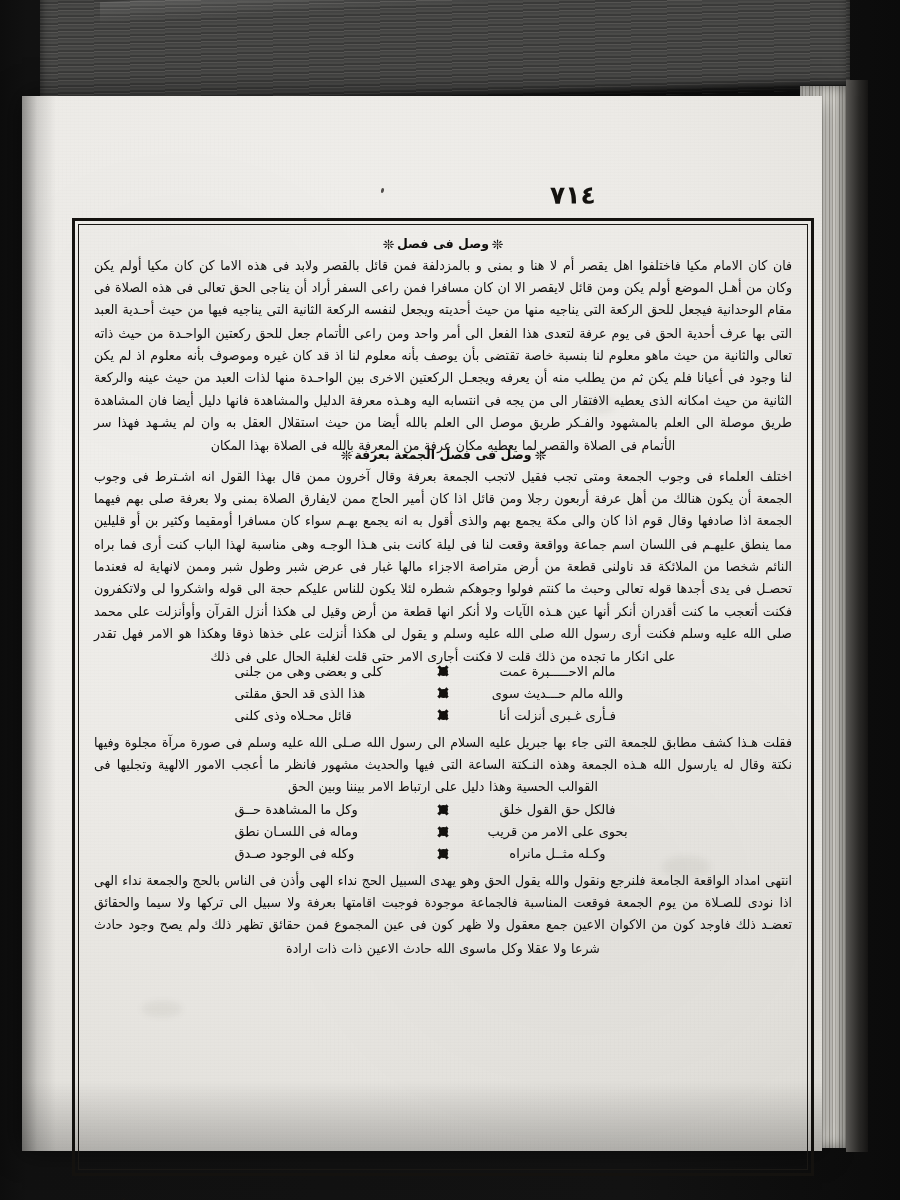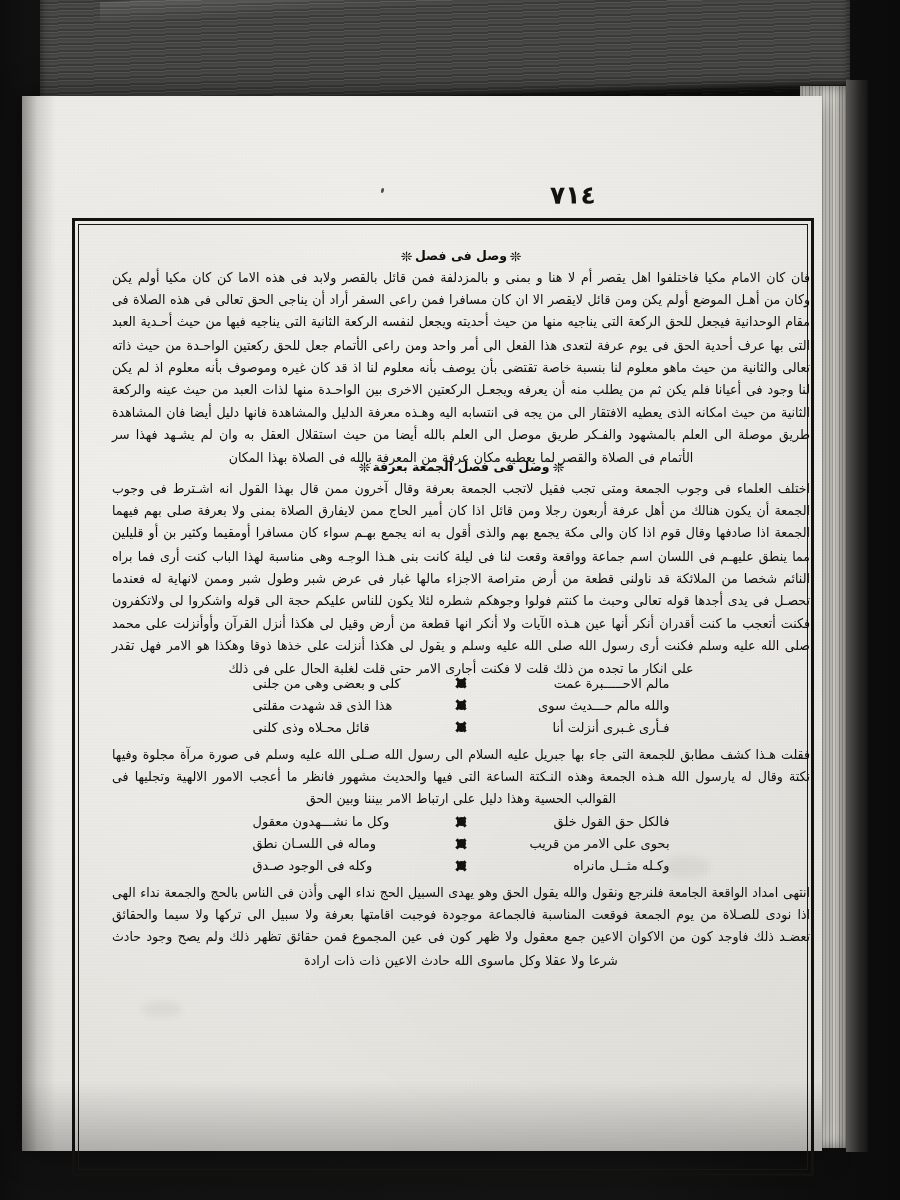--- a/index.html
+++ b/index.html
@@ -160,25 +160,25 @@
     width: 3px; height: 5px;
     background: #2a2724;
     border-radius: 50%;
     transform: rotate(14deg);
     opacity:.8;
   }
 
   
   .textblock {
     position: absolute;
-    left: 76px;
+    left: 58px;
     top: 128px;
     width: 726px;
     height: 946px;
-    padding: 22px 14px 4px 14px;
+    padding: 10px 14px 4px 14px;
     box-sizing: border-box;
     direction: rtl;
     color: #100e0c;
     font-family: "DejaVu Sans", sans-serif;
     overflow: hidden;
   }
 
   .heading {
     text-align: center;
     font-size: 12.5px;
@@ -220,21 +220,21 @@
     font-size: 13px;
     line-height: 22px;
     letter-spacing: -0.2px;
     white-space: nowrap;
   }
   .hemi {
     display: inline-block;
     min-width: 188px;
     text-align: center;
   }
-  .hemi.right { text-align: right; }
+  .hemi.right { text-align: center; }
   .hemi.left  { text-align: left; }
   .rosette {
     display: inline-block;
     width: 9px; height: 9px;
     margin: 0 16px;
     background: #14120f;
     border-radius: 50%;
     position: relative;
     flex: 0 0 auto;
   }
@@ -300,34 +300,34 @@
         <p class="para">اختلف العلماء فى وجوب الجمعة ومتى تجب فقيل لاتجب الجمعة بعرفة وقال آخرون ممن قال بهذا القول انه اشـترط فى وجوب الجمعة أن يكون هنالك من أهل عرفة أربعون رجلا ومن قائل اذا كان أمير الحاج ممن لايفارق الصلاة بمنى ولا بعرفة صلى بهم فيهما الجمعة اذا صادفها وقال قوم اذا كان والى مكة يجمع بهم والذى أقول به انه يجمع بهـم سواء كان مسافرا أومقيما وكثير بن أو قليلين مما ينطق عليهـم فى اللسان اسم جماعة وواقعة وقعت لنا فى ليلة كانت بنى هـذا الوجـه وهى مناسبة لهذا الباب كنت أرى فما براه النائم شخصا من الملائكة قد ناولنى قطعة من أرض متراصة الاجزاء مالها غبار فى عرض شبر وطول شبر وممن لانهاية له فعندما تحصـل فى يدى أجدها قوله تعالى وحبث ما كنتم فولوا وجوهكم شطره لئلا يكون للناس عليكم حجة الى قوله واشكروا لى ولاتكفرون فكنت أتعجب ما كنت أقدران أنكر أنها عين هـذه الآيات ولا أنكر انها قطعة من أرض وقيل لى هكذا أنزل القرآن وأوأنزلت على محمد صلى الله عليه وسلم فكنت أرى رسول الله صلى الله عليه وسلم و يقول لى هكذا أنزلت على خذها ذوقا وهكذا هو الامر فهل تقدر على انكار ما تجده من ذلك قلت لا فكنت أجارى الامر حتى قلت لغلبة الحال على فى ذلك</p>
         <div class="verse">
           <div class="verse-line">
             <span class="hemi right">مالم الاحـــــبرة عمت</span>
             <span class="rosette"></span>
             <span class="hemi left">كلى و بعضى وهى من جلنى</span>
           </div>
           <div class="verse-line">
             <span class="hemi right">والله مالم حـــديث سوى</span>
             <span class="rosette"></span>
-            <span class="hemi left">هذا الذى قد شهدت مقلتى</span>
+            <span class="hemi left">هذا الذى قد الحق مقلتى</span>
           </div>
           <div class="verse-line">
             <span class="hemi right">فـأرى غـبرى أنزلت أنا</span>
             <span class="rosette"></span>
             <span class="hemi left">قائل محـلاه وذى كلنى</span>
           </div>
         </div>
         <p class="para">فقلت هـذا كشف مطابق للجمعة التى جاء بها جبريل عليه السلام الى رسول الله صـلى الله عليه وسلم فى صورة مرآة مجلوة وفيها نكتة وقال له يارسول الله هـذه الجمعة وهذه النـكتة الساعة التى فيها والحديث مشهور فانظر ما أعجب الامور الالهية وتجليها فى القوالب الحسية وهذا دليل على ارتباط الامر بيننا وبين الحق</p>
         <div class="verse">
           <div class="verse-line">
             <span class="hemi right">فالكل حق القول خلق</span>
             <span class="rosette"></span>
-            <span class="hemi left">وكل ما نشـــهدون معقول</span>
+            <span class="hemi left">وكل ما المشاهدة حــق</span>
           </div>
           <div class="verse-line">
             <span class="hemi right">بحوى على الامر من قريب</span>
             <span class="rosette"></span>
             <span class="hemi left">وماله فى اللسـان نطق</span>
           </div>
           <div class="verse-line">
             <span class="hemi right">وكـله مثــل مانراه</span>
             <span class="rosette"></span>
             <span class="hemi left">وكله فى الوجود صـدق</span>

